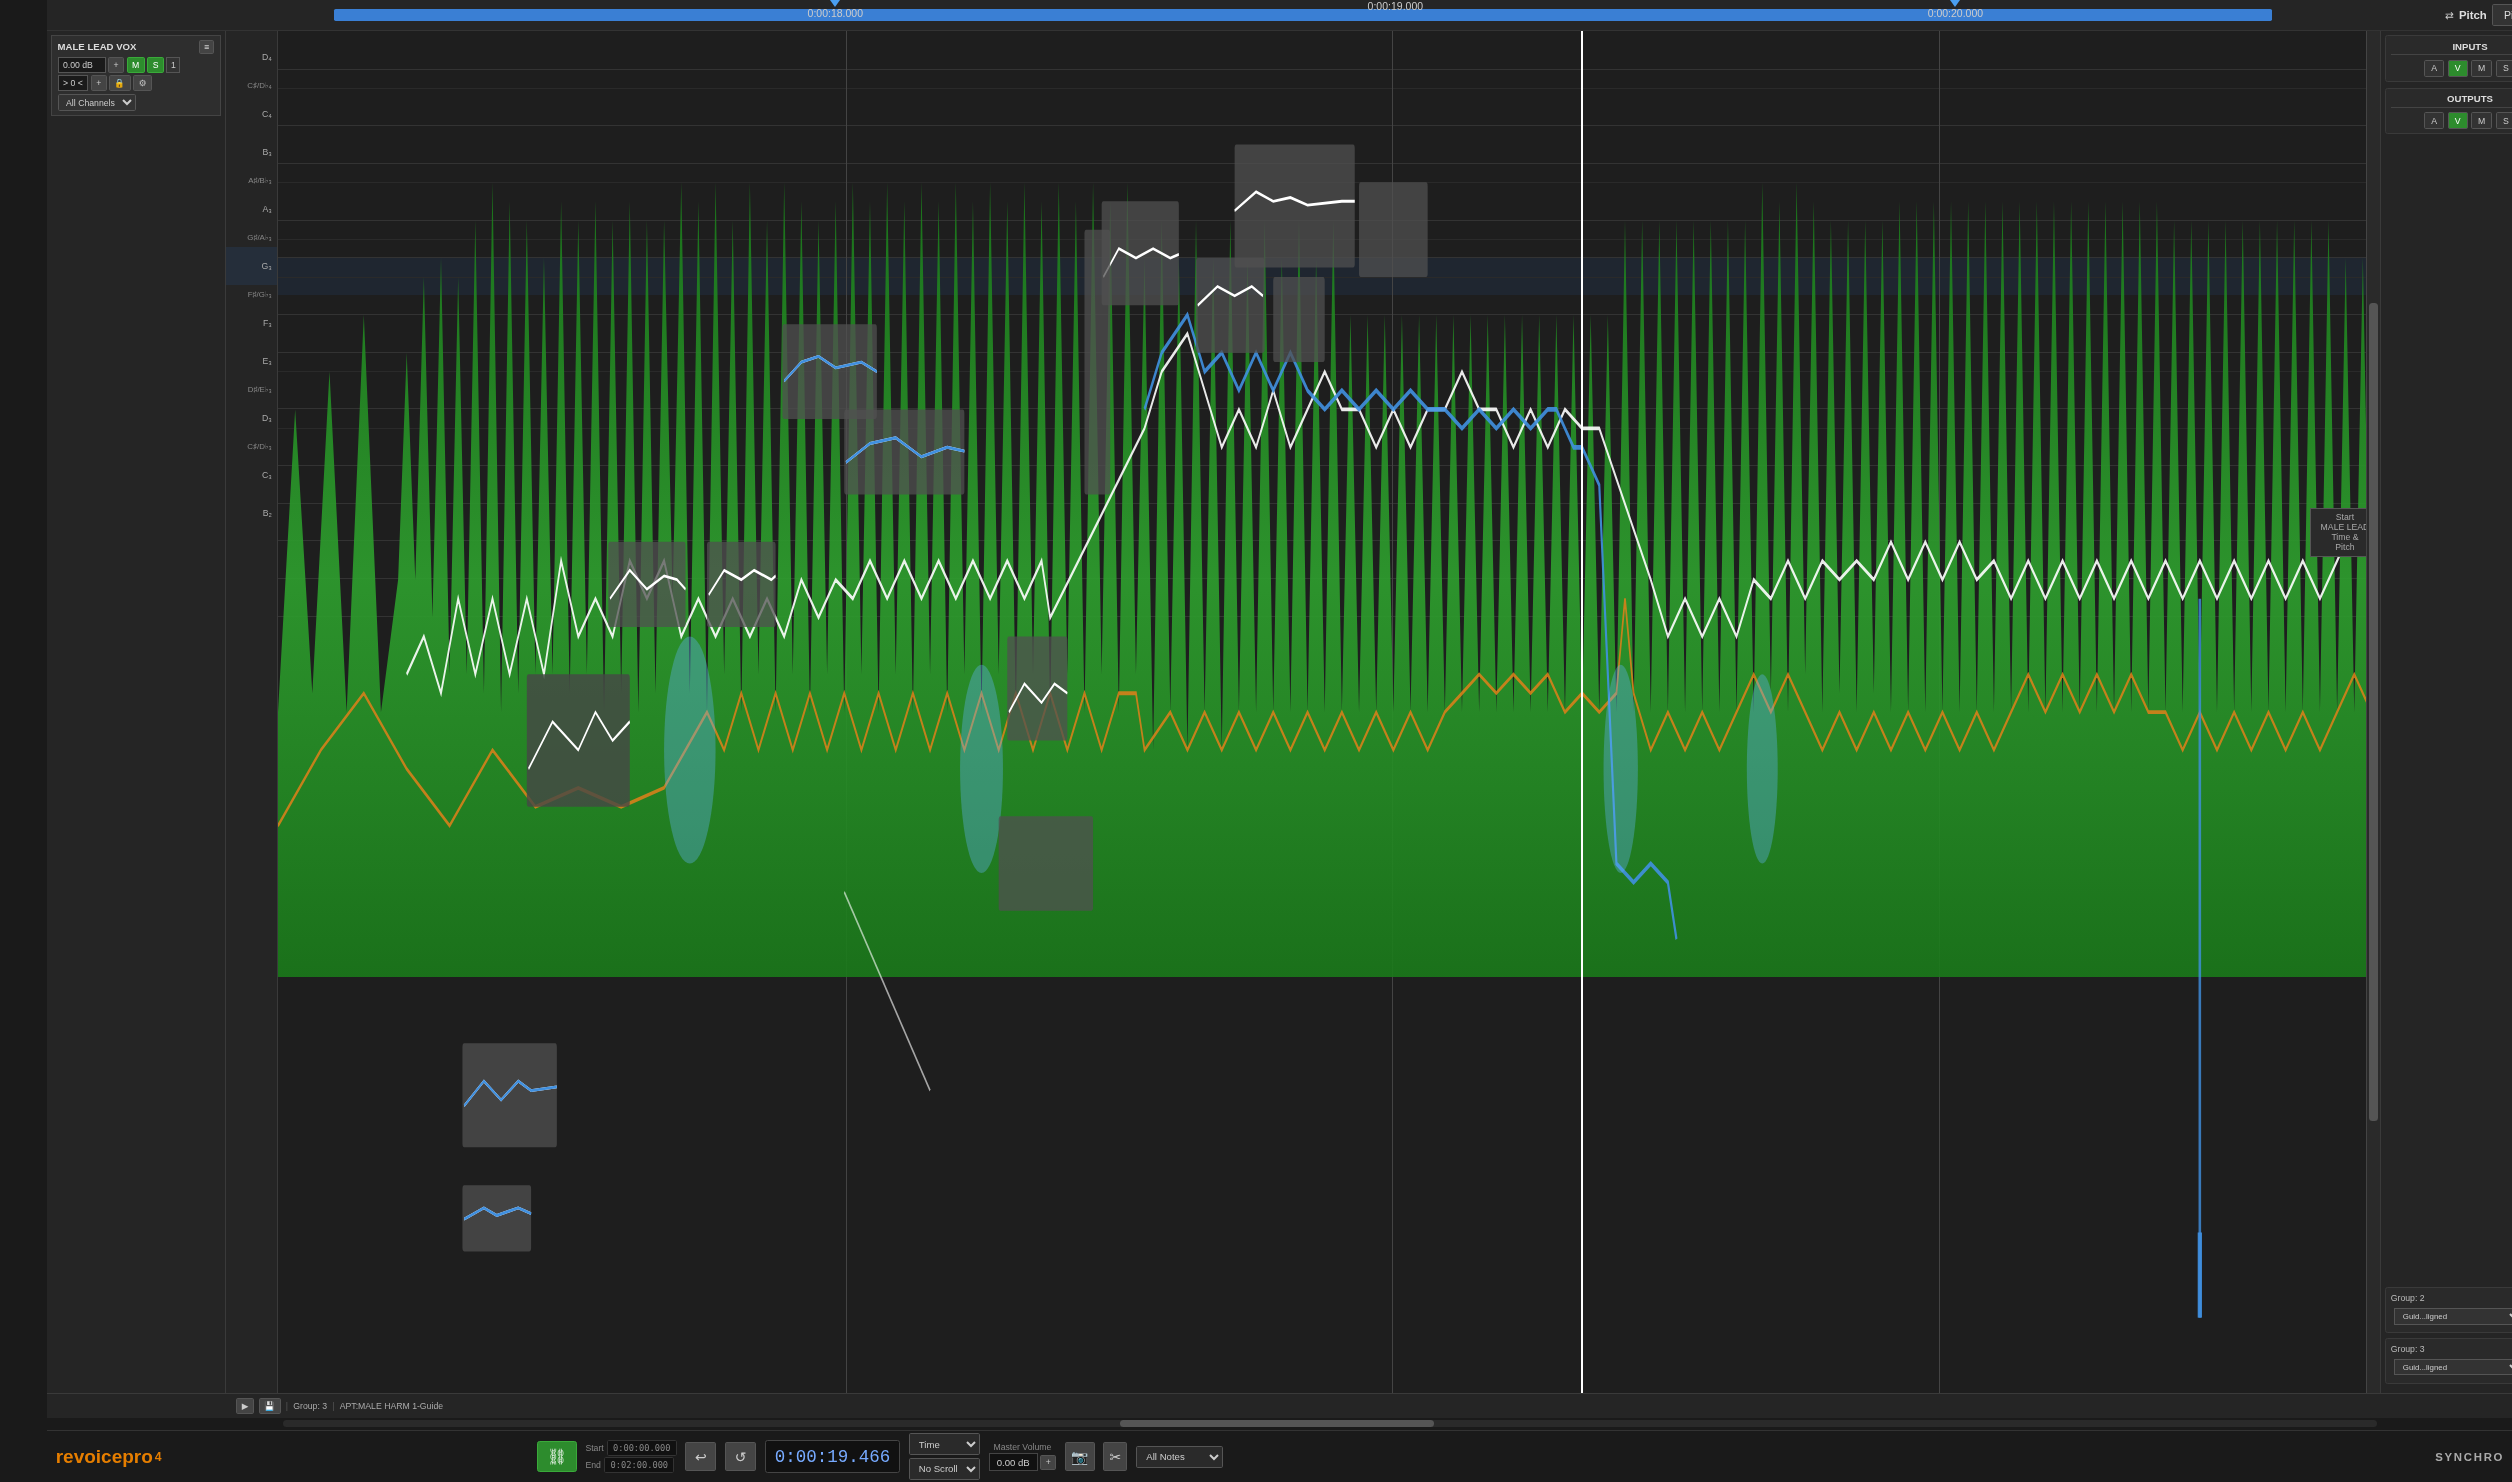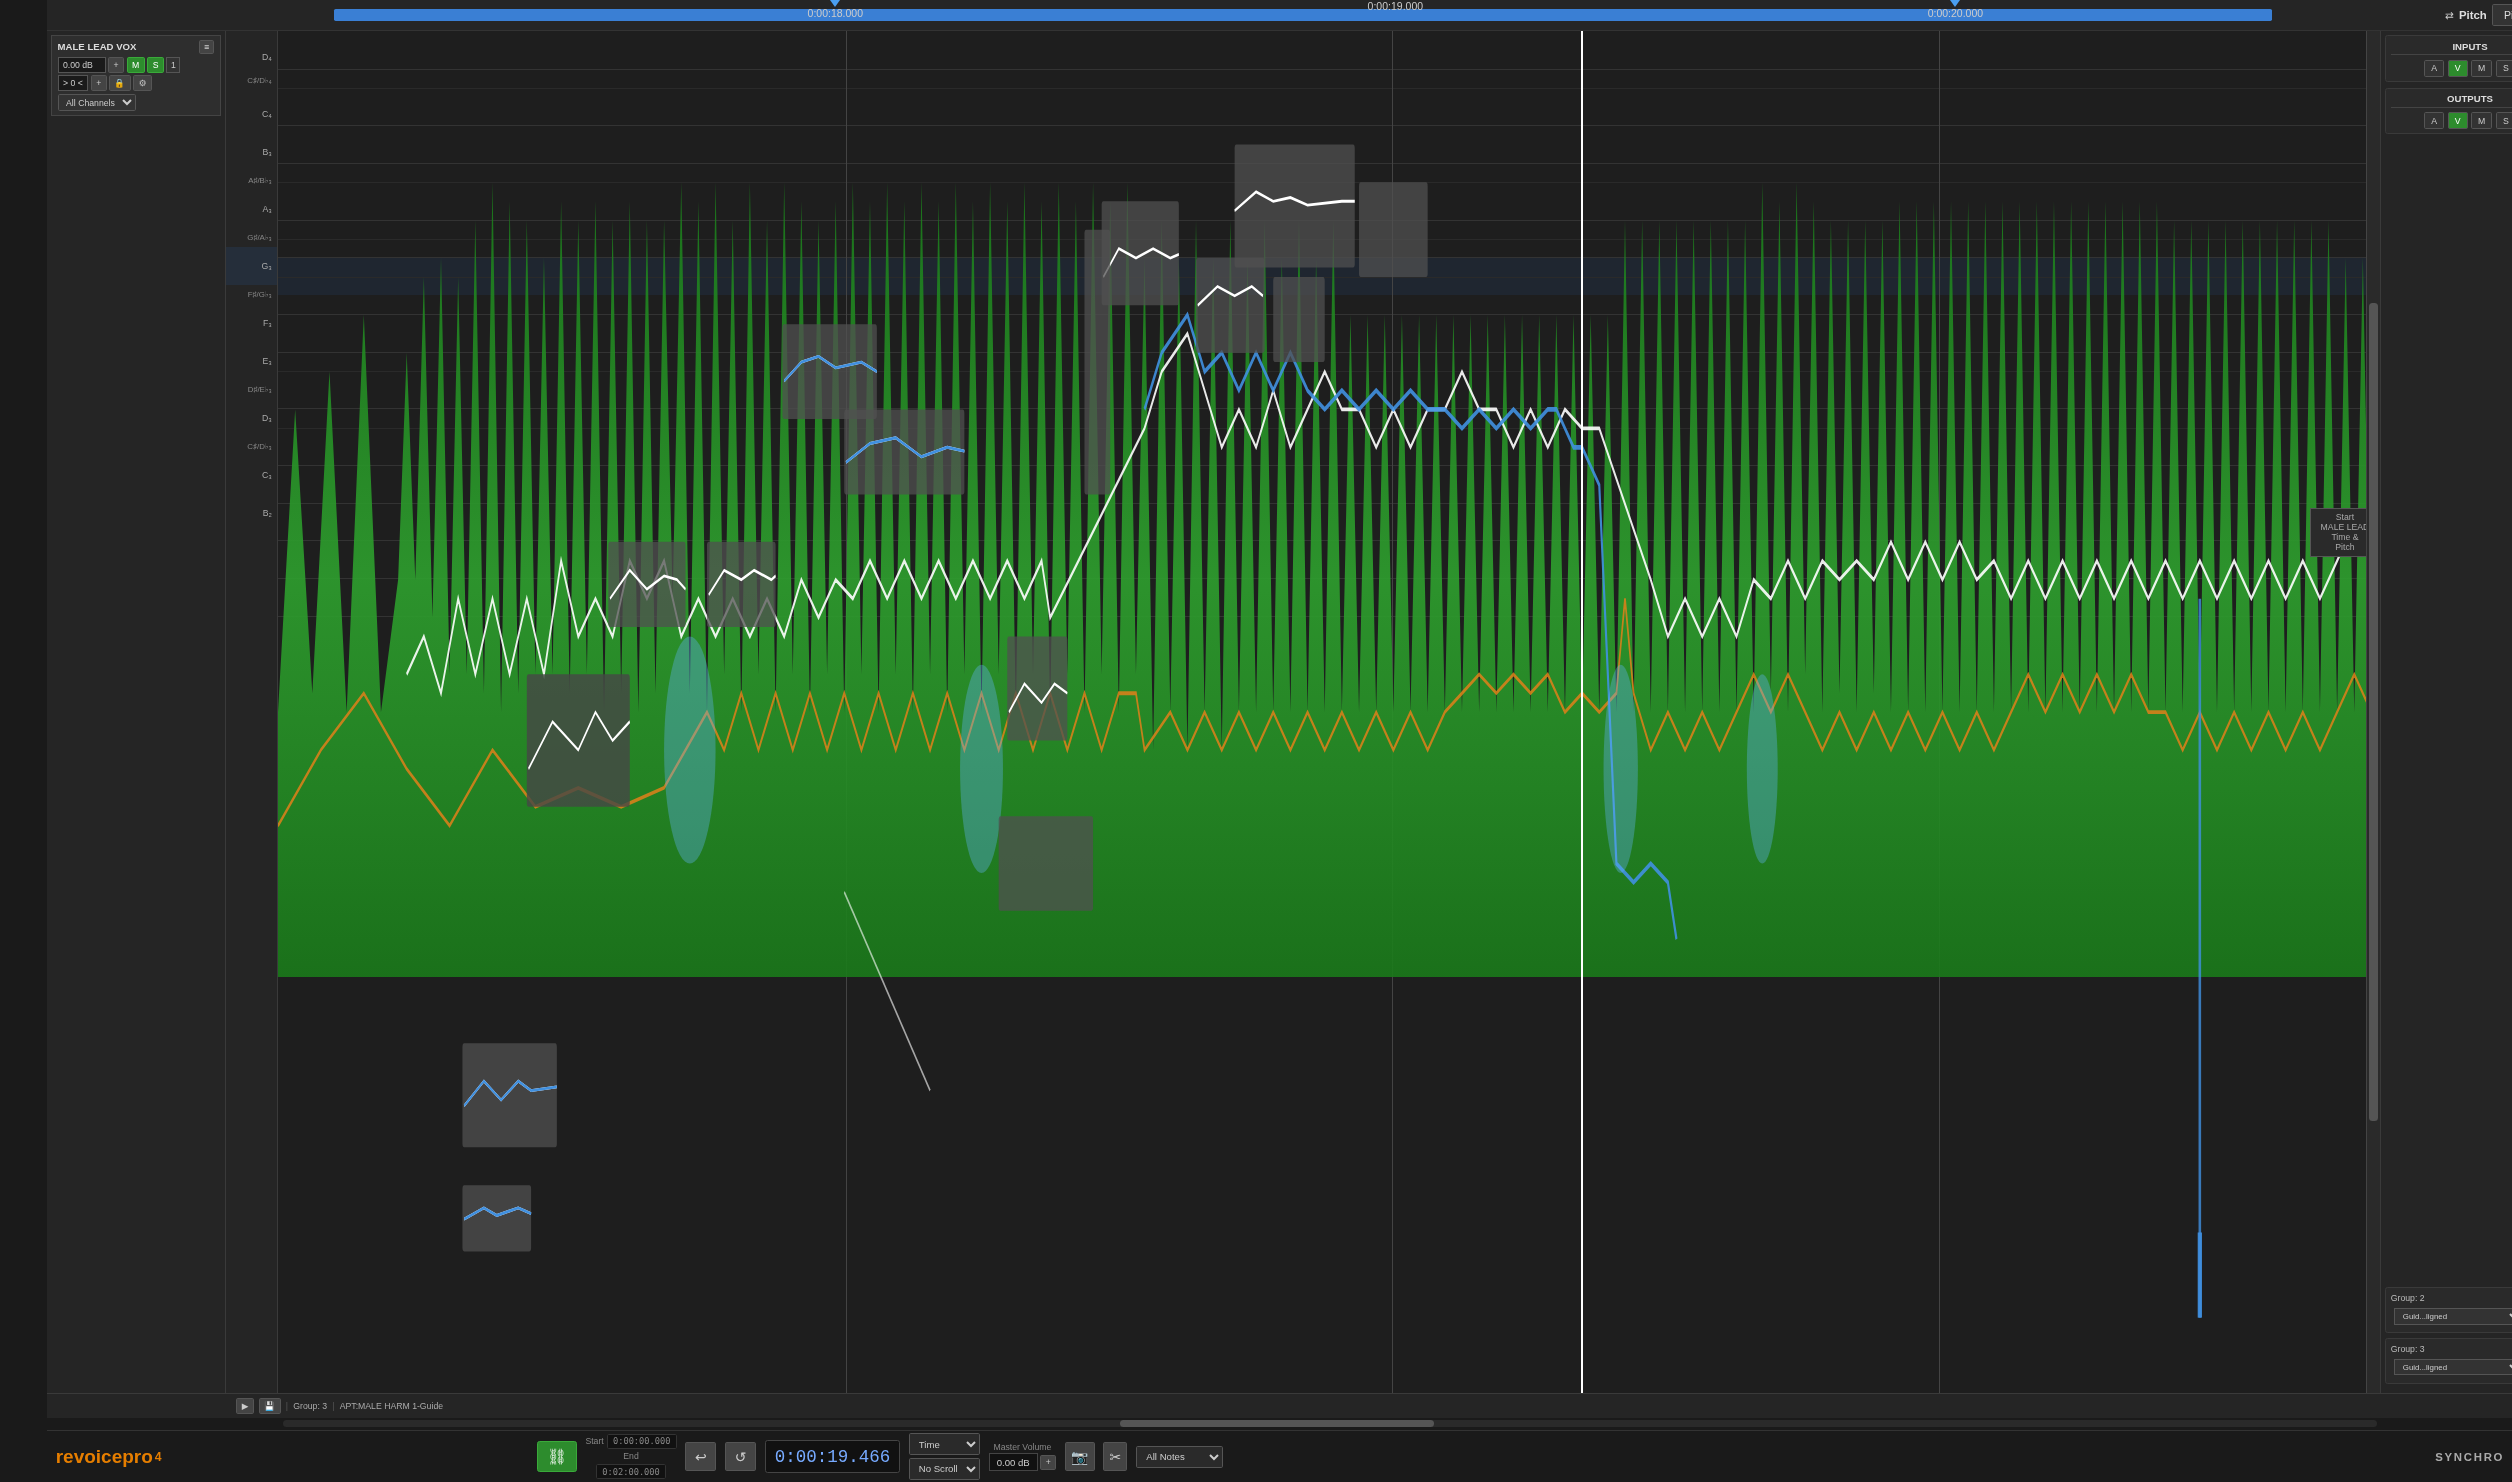--- a/index.html
+++ b/index.html
@@ -446,21 +446,21 @@
       </div>
     </div>
 
     <div class="piano-roll-container">
 
       <div class="pitch-labels">
 
         <div style="height:38px; display:flex; align-items:center; justify-content:flex-end; padding-right:5.2px; color:#aaa; font-size:8.7px;">
             <span>D₄</span>
           </div>
-        <div style="height:19px; display:flex; align-items:flex-start; justify-content:flex-end; padding-right:5.2px; color:#888; font-size:7.9px;">
+        <div style="height:19px; display:flex; align-items:center; justify-content:flex-end; padding-right:5.2px; color:#888; font-size:7.9px;">
             <span>C♯/D♭₄</span>
           </div>
         <div style="height:38px; display:flex; align-items:center; justify-content:flex-end; padding-right:5.2px; color:#aaa; font-size:8.7px;">
             <span>C₄</span>
           </div>
         <div style="height:38px; display:flex; align-items:center; justify-content:flex-end; padding-right:5.2px; color:#aaa; font-size:8.7px;">
             <span>B₃</span>
           </div>
         <div style="height:19px; display:flex; align-items:center; justify-content:flex-end; padding-right:5.2px; color:#888; font-size:7.9px;">
             <span>A♯/B♭₃</span>
@@ -770,21 +770,21 @@
 
     <div style="flex:0.3;"></div>
 
     <button class="transport-btn" style="background:#2d8c2d; font-size:15.7px; padding:5.2px 8.7px;">⛓</button>
 
     <div class="time-display-group">
       <div style="display:flex; align-items:center; gap:3px;">
         <span style="font-size:8.7px; color:#888;">Start</span>
         <span class="time-display-small">0:00:00.000</span>
       </div>
-      <div style="display:flex; align-items:center; gap:3.5px;flex-direction:column;">
+      <div style="display:flex; align-items:center; gap:3.5px;">
         <span style="font-size:8.7px; color:#888;">End</span>
         <span class="time-display-small">0:02:00.000</span>
       </div>
     </div>
 
     <button class="btn-small" style="font-size:14px; padding:5.2px 8.7px;">↩</button>
     <button class="btn-small" style="font-size:14px; padding:5.2px 8.7px;">↺</button>
 
     <div class="transport-time">0:00:19.466</div>
 

